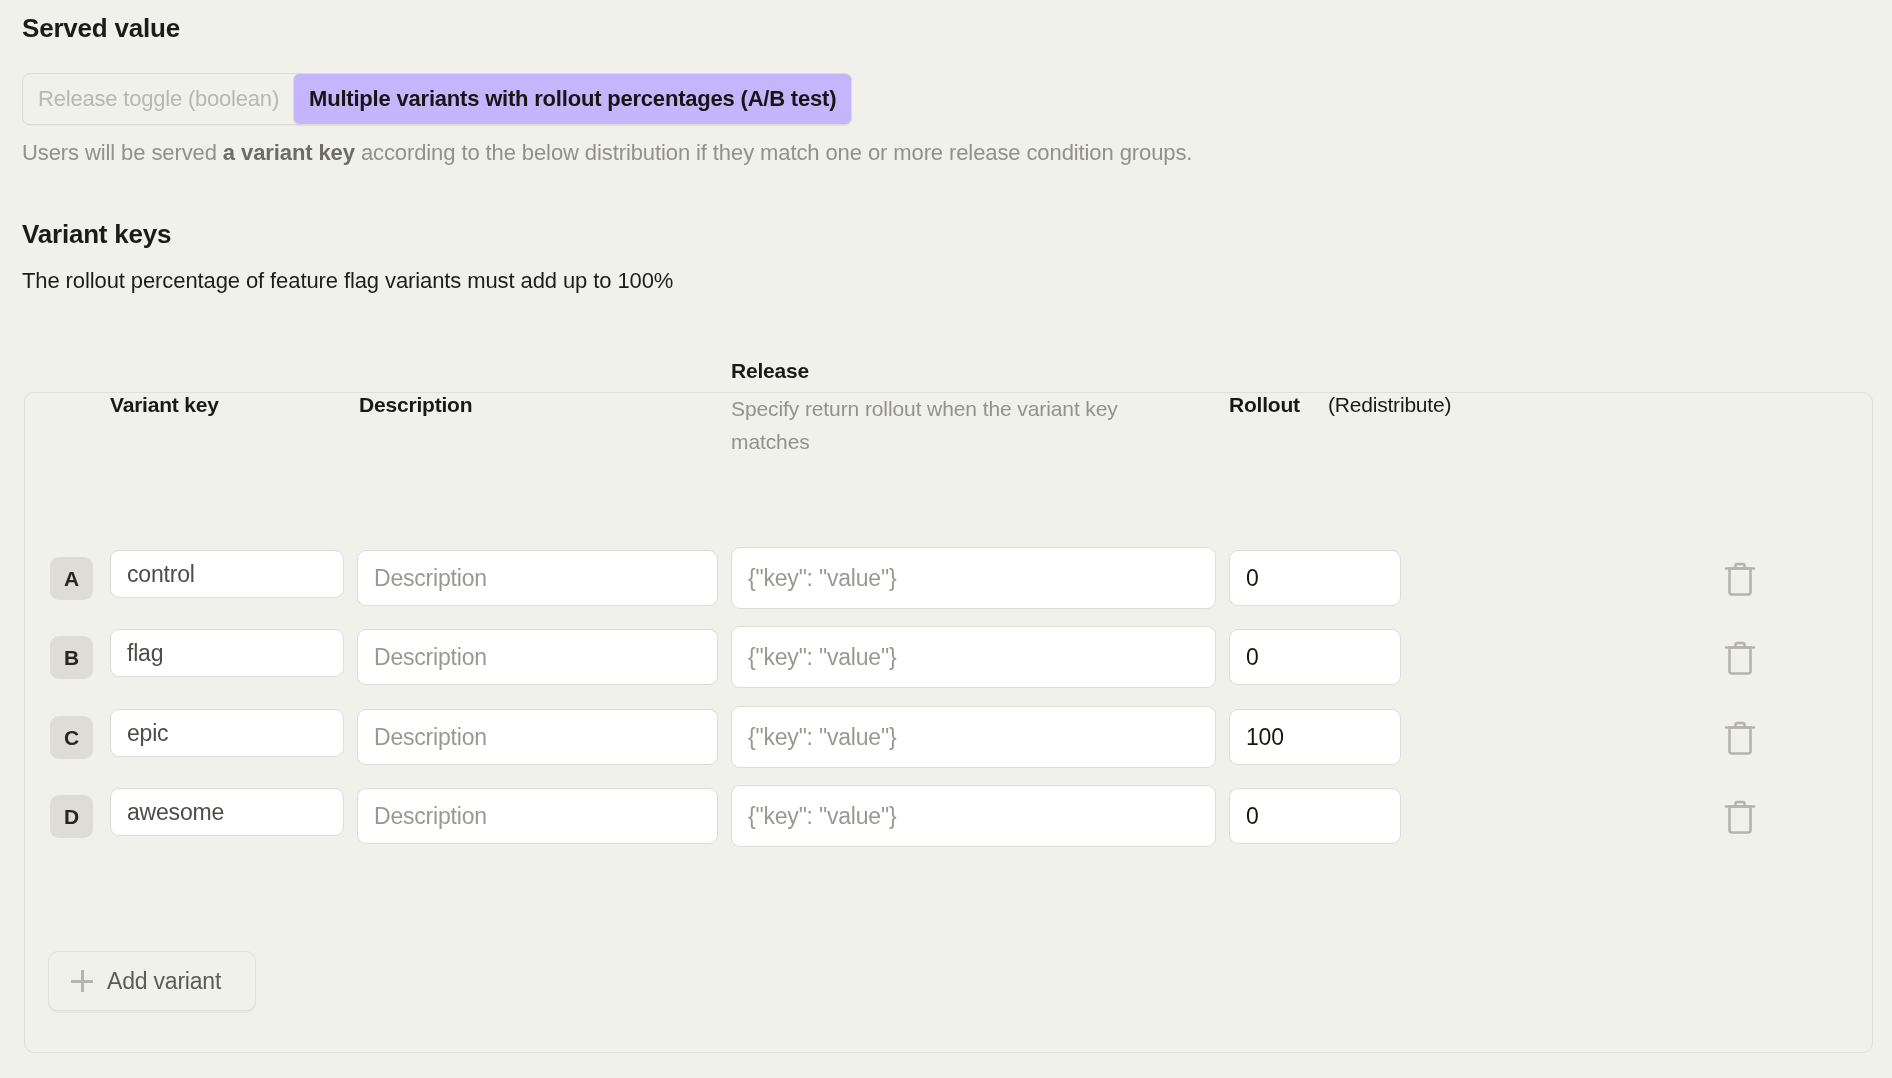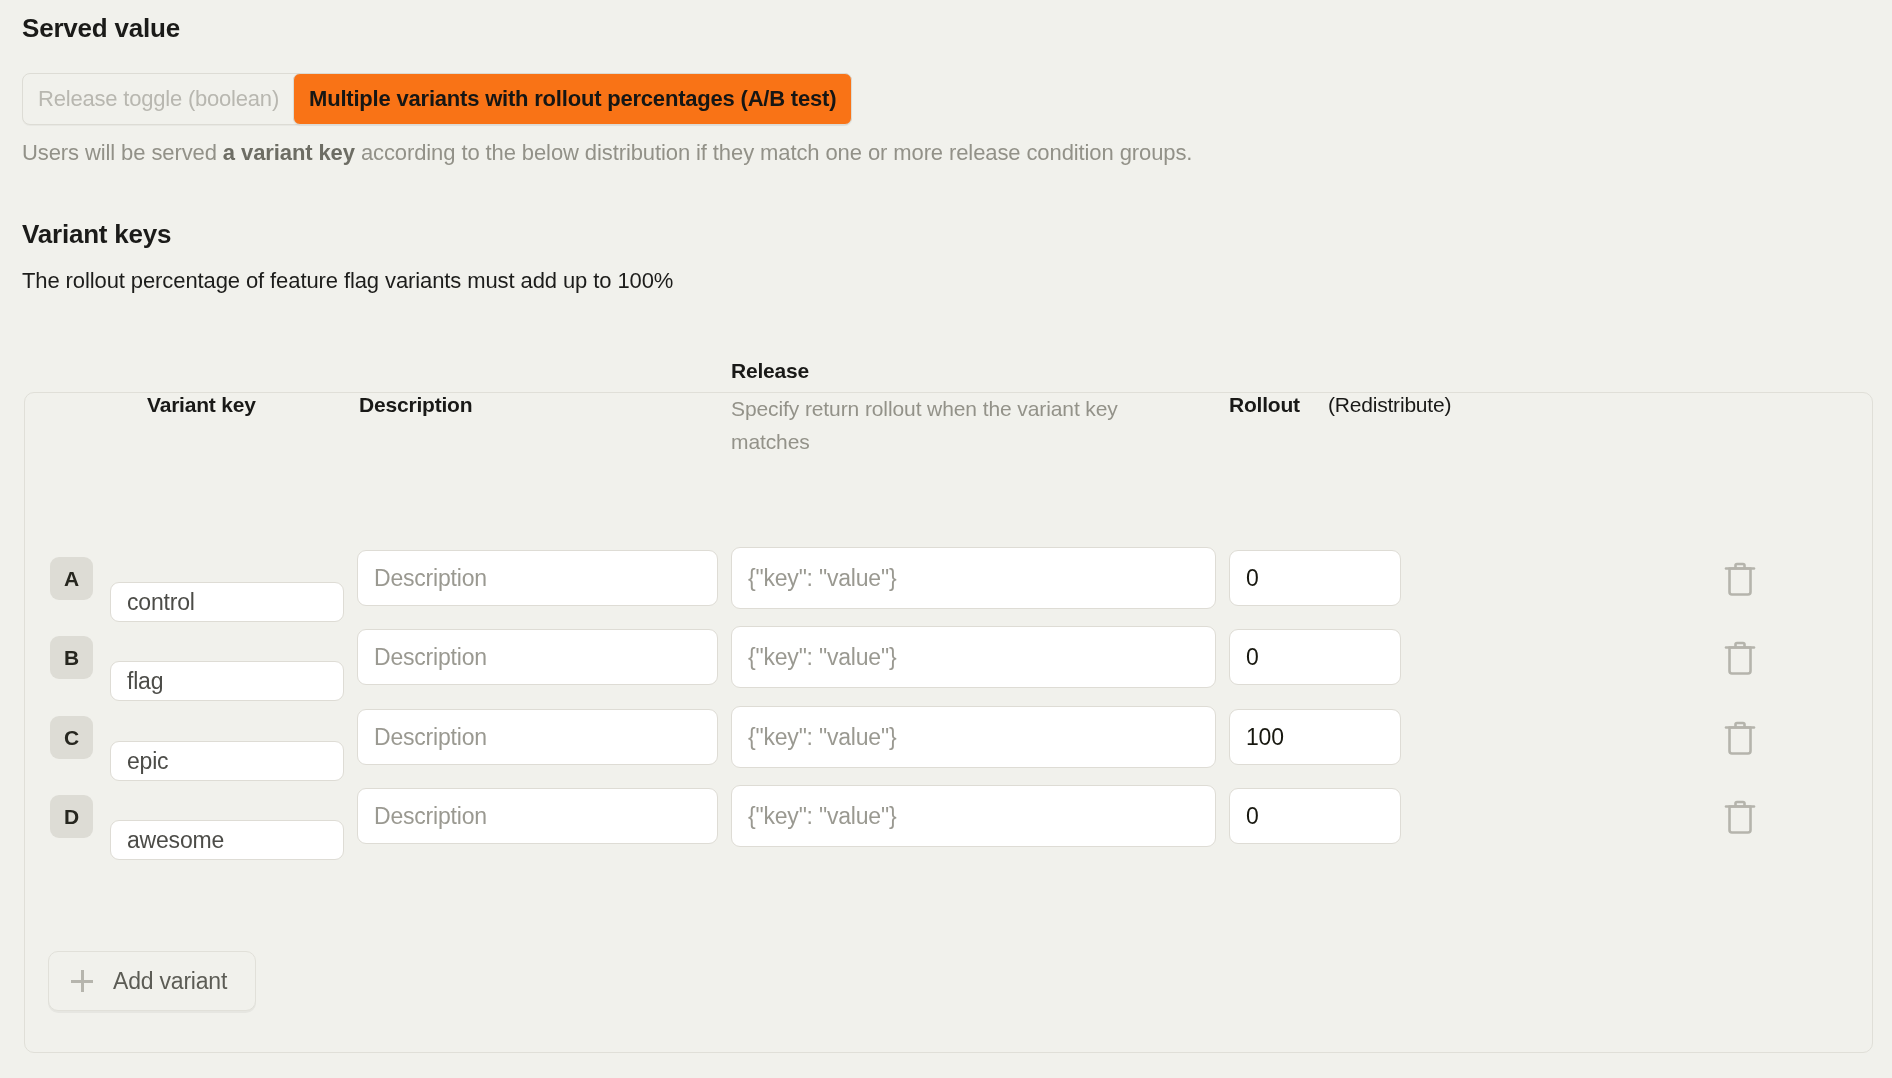--- a/index.html
+++ b/index.html
@@ -51,21 +51,21 @@
     user-select: none;
   }
   .seg.inactive {
     color: #b8b7b0;
     background: transparent;
     text-align: center;
   }
   .seg.active {
     color: #161614;
     font-weight: bold;
-    background: #f97316;
+    background: #c4b5fd;
     border: 1px solid #dcdbd4;
     margin: -1px;
     box-shadow: 0 1px 1px rgba(0,0,0,0.04);
   }
 
   #served-value-desc {
     position: absolute;
     left: 22px;
     top: 140px;
     font-size: 22px;
@@ -102,21 +102,21 @@
 
   
   .hdr {
     position: absolute;
     font-size: 21px;
     font-weight: bold;
     color: #191917;
     letter-spacing: -0.2px;
     white-space: nowrap;
   }
-  #hdr-variant-key { left: 110px; top: 393px; margin-left: 37px; }
+  #hdr-variant-key { left: 110px; top: 393px; }
   #hdr-description { left: 359px; top: 393px; }
   #hdr-payload     { left: 731px; top: 359px; }
   #hdr-rollout     { left: 1229px; top: 393px; }
   #hdr-redistribute {
     position: absolute;
     left: 1328px; top: 393px;
     font-size: 21px;
     font-weight: normal;
     color: #191917;
     letter-spacing: -0.2px;
@@ -163,21 +163,21 @@
     font-size: 23px;
     letter-spacing: -0.2px;
     cursor: text;
     overflow: hidden;
     white-space: nowrap;
   }
   .field .val { color: #4c4c48; }
   .field .ph  { color: #9a9991; }
   .field .num { color: #17170f; }
 
-  .f-key     { left: 110px;  width: 234px; height: 40px; margin-top: 32px; }
+  .f-key     { left: 110px;  width: 234px; height: 48px; }
   .f-desc    { left: 357px;  width: 361px; height: 56px; }
   .f-payload { left: 731px;  width: 485px; height: 62px; }
   .f-rollout { left: 1229px; width: 172px; height: 56px; }
 
   .trash {
     position: absolute;
     left: 1723px;
     width: 34px;
     height: 38px;
     cursor: pointer;
@@ -189,21 +189,21 @@
     left: 48px;
     top: 951px;
     width: 208px;
     height: 60px;
     border: 1px solid #e1e0d9;
     border-radius: 10px;
     background: #f1f1ec;
     box-shadow: 0 2px 0 rgba(0,0,0,0.045);
     display: flex;
     align-items: center;
-    gap: 20px;
+    gap: 14px;
     padding-left: 22px;
     cursor: pointer;
     user-select: none;
   }
   #add-variant-button .plus {
     position: relative;
     width: 22px; height: 22px;
     flex: 0 0 auto;
   }
   #add-variant-button .plus::before,

